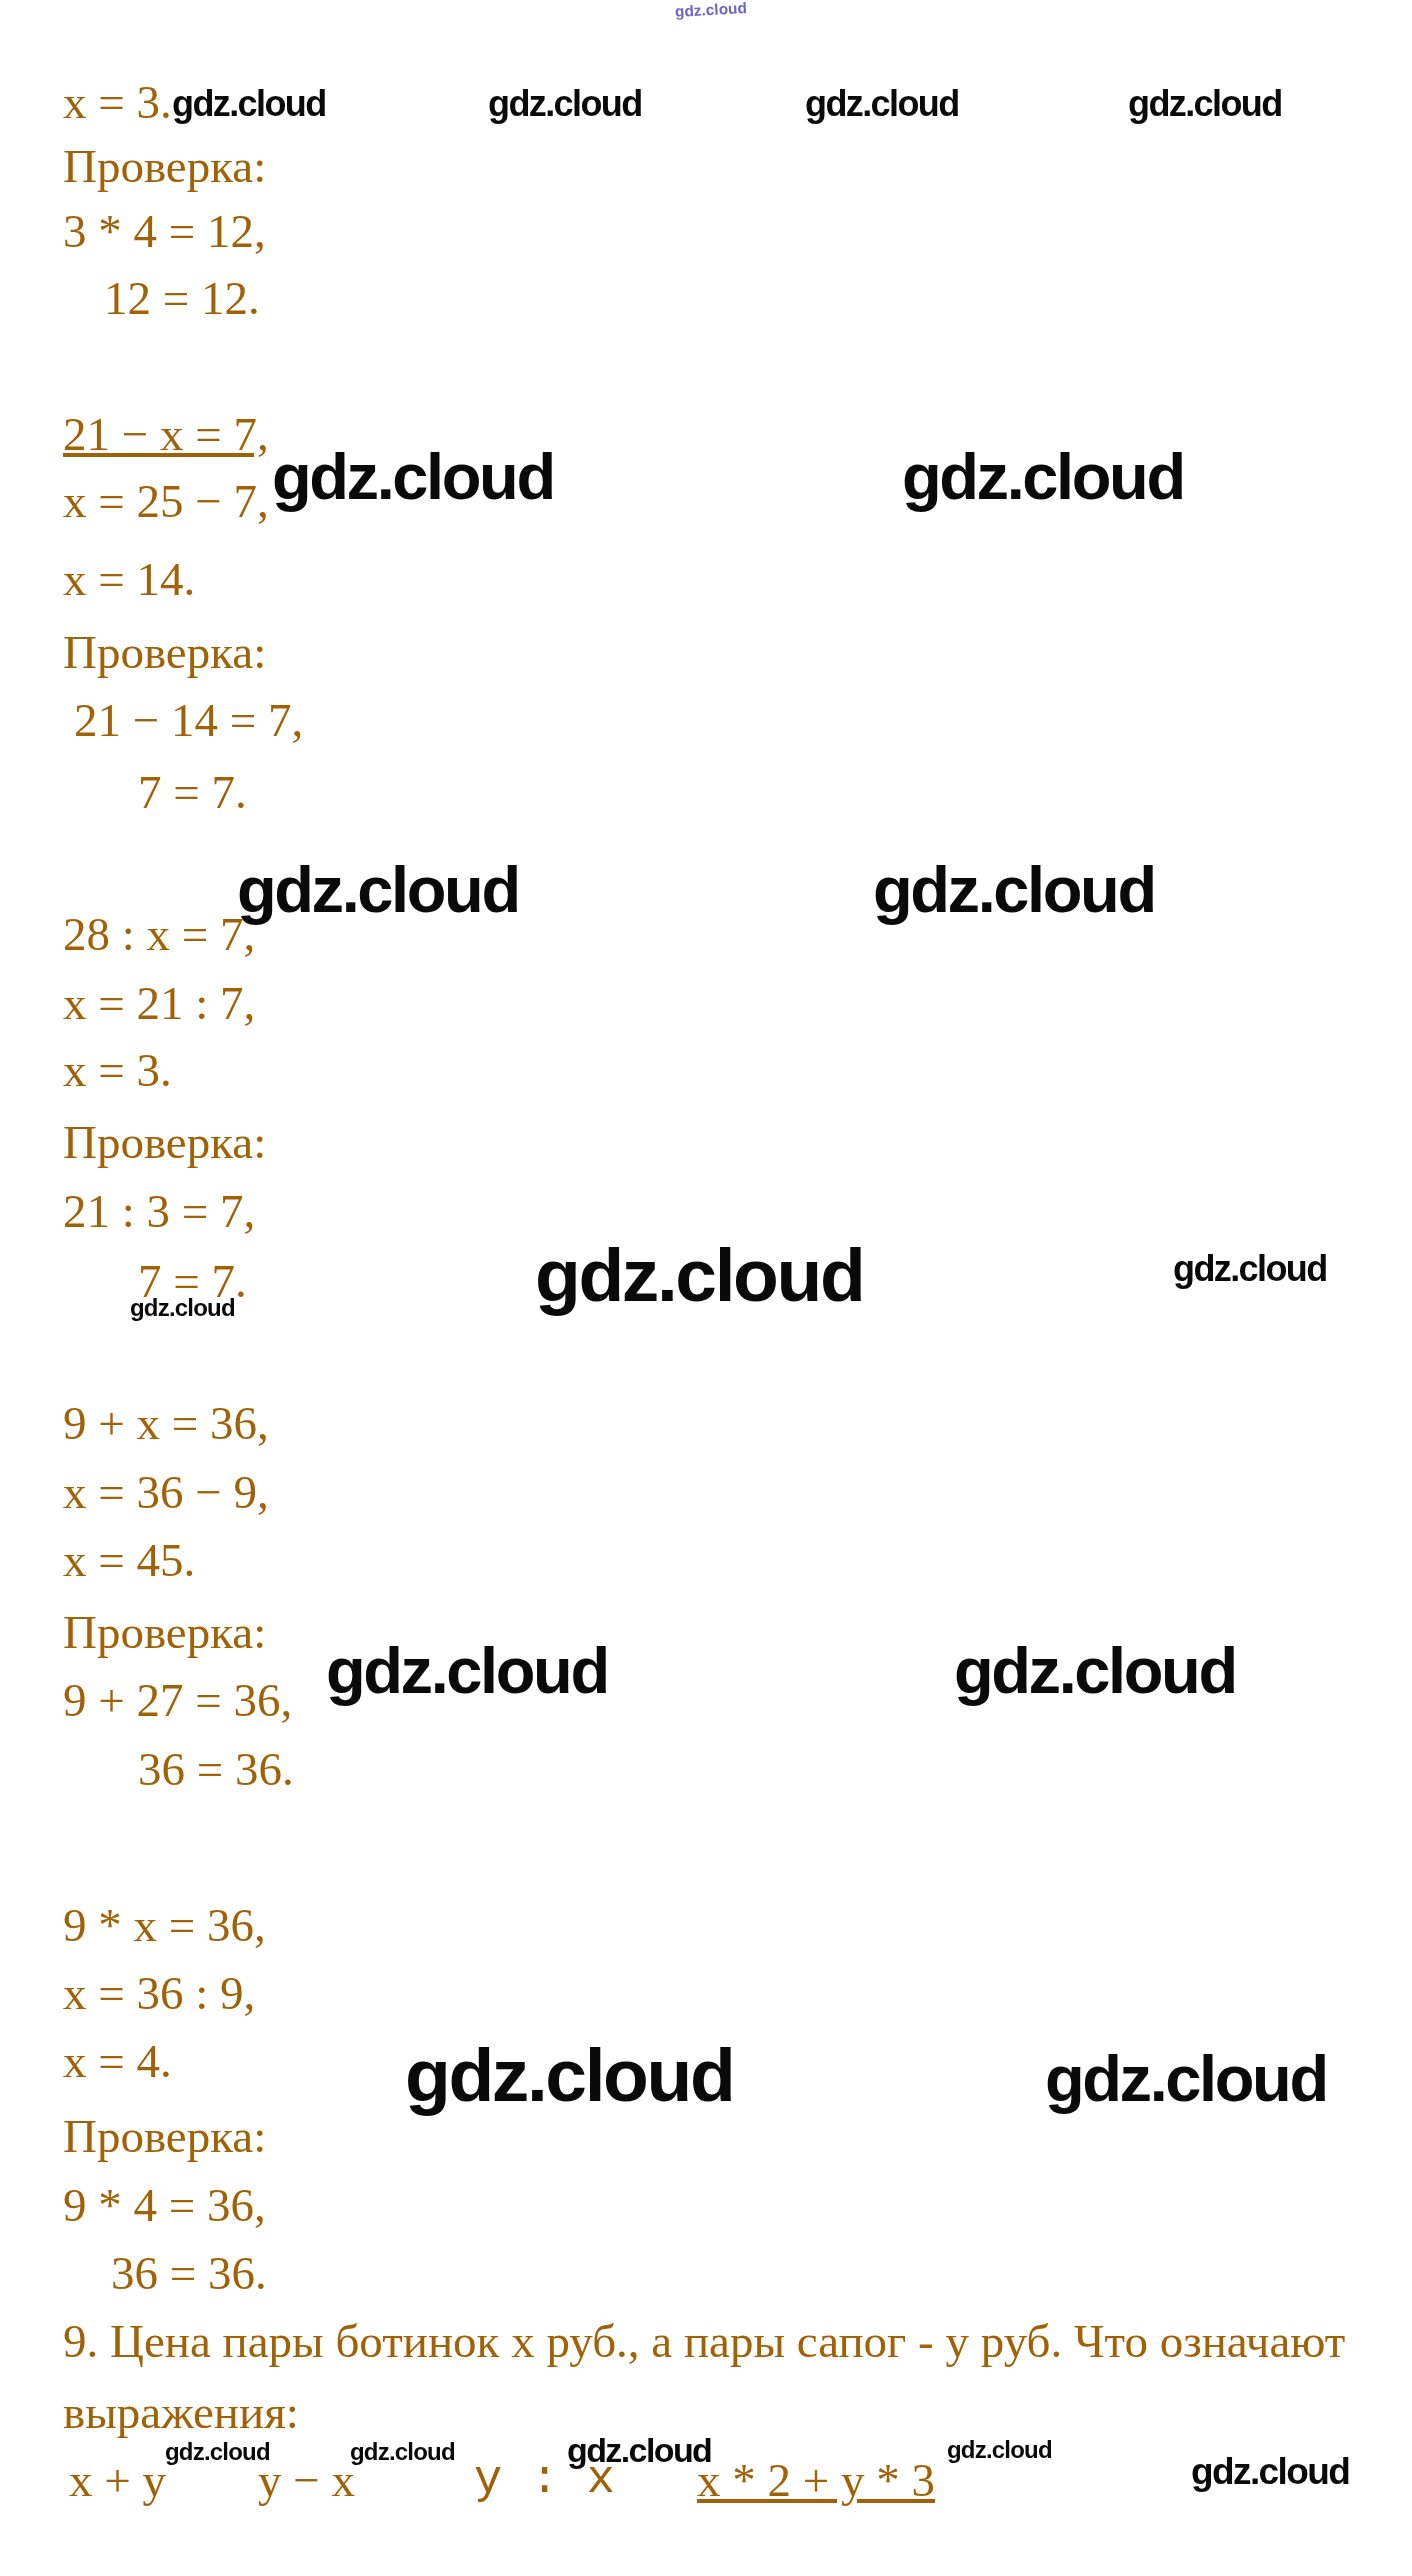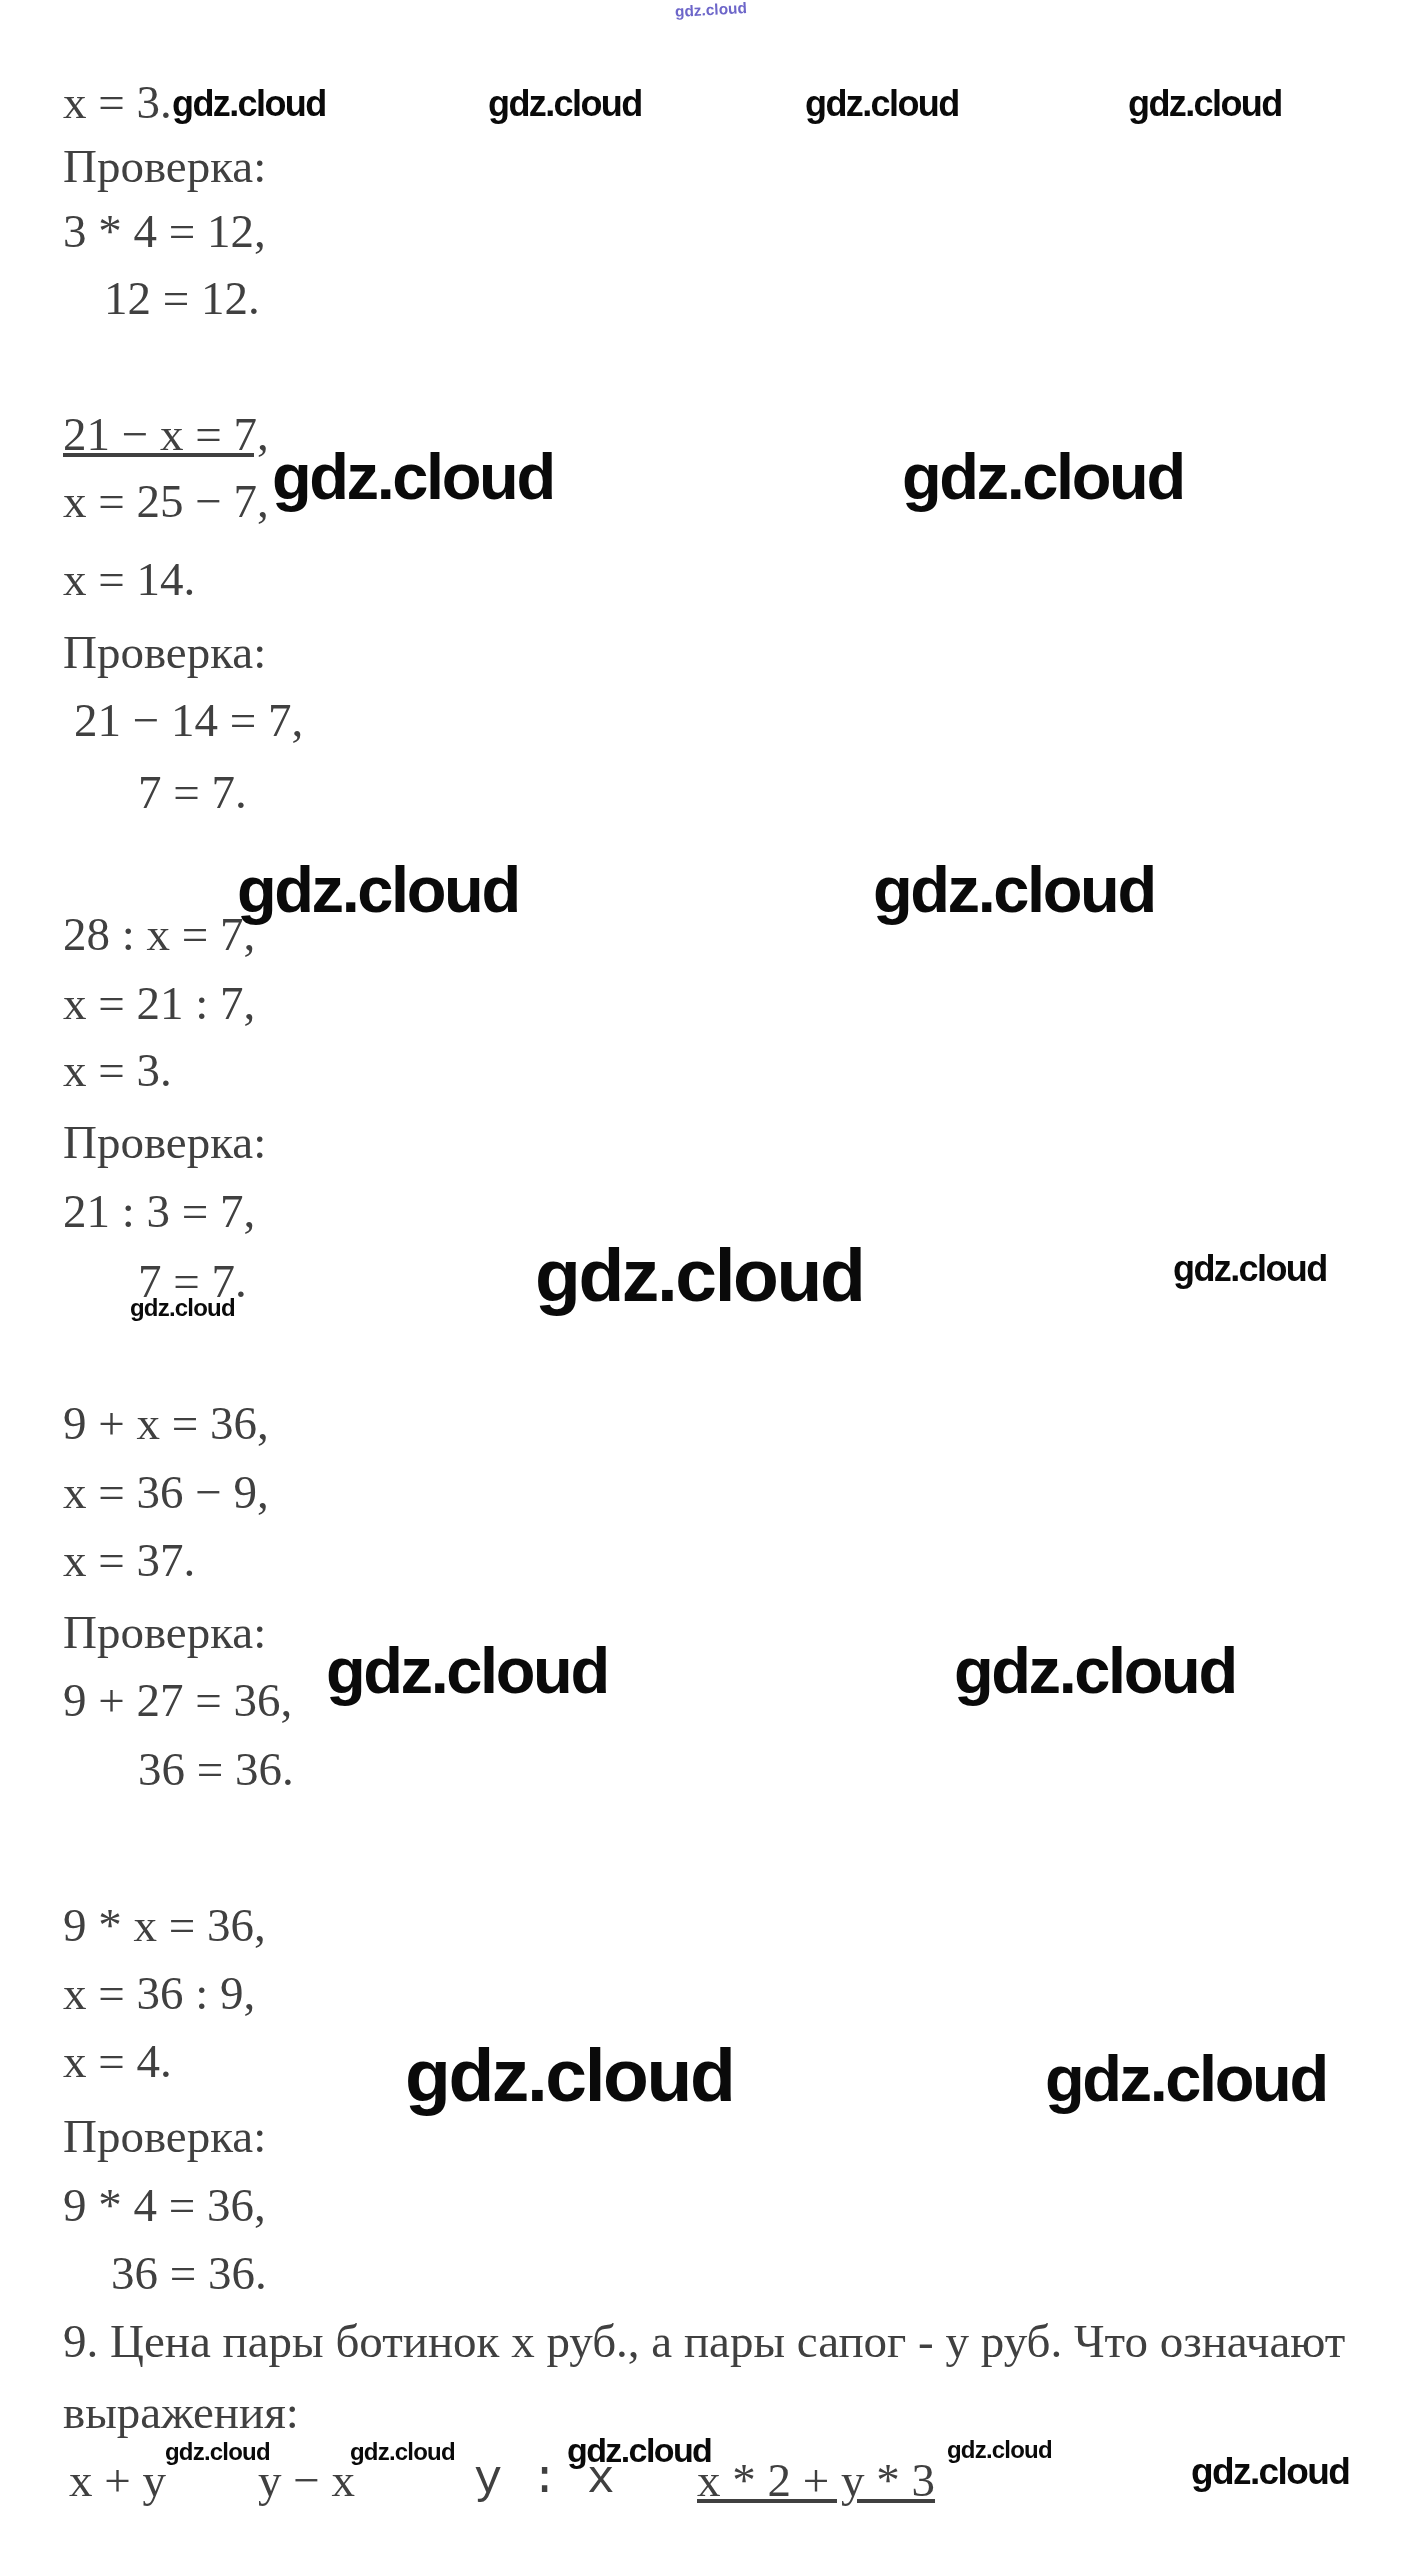--- a/index.html
+++ b/index.html
@@ -8,21 +8,21 @@
     background:#ffffff;
     position:relative;
     overflow:hidden;
     font-family:"Liberation Serif", serif;
   }
   .eq{
     position:absolute;
     font-family:"Liberation Serif", serif;
     font-size:47px;
     line-height:1.15;
-    color:#404040;
+    color:#a16207;
     white-space:nowrap;
   }
   .wm{
     position:absolute;
     font-family:"Liberation Sans", sans-serif;
     font-weight:bold;
     color:#0a0a0a;
     line-height:1;
     white-space:nowrap;
   }
@@ -69,21 +69,21 @@
 <div class="eq" style="left:63px;top:1043px;">x = 3.</div>
 <div class="eq" style="left:63px;top:1115px;">Проверка:</div>
 <div class="eq" style="left:63px;top:1184px;">21 : 3 = 7,</div>
 <div class="eq" style="left:138px;top:1254px;">7 = 7.</div>
 <span class="wm wm-xl" style="left:535px;top:1238px;">gdz.cloud</span>
 <span class="wm wm-md" style="left:1173px;top:1251px;">gdz.cloud</span>
 <span class="wm wm-xs" style="left:130px;top:1296px;">gdz.cloud</span>
 
 <div class="eq" style="left:63px;top:1396px;">9 + x = 36,</div>
 <div class="eq" style="left:63px;top:1465px;text-align:right;">x = 36 − 9,</div>
-<div class="eq" style="left:63px;top:1533px;">x = 37.</div>
+<div class="eq" style="left:63px;top:1533px;">x = 45.</div>
 <div class="eq" style="left:63px;top:1605px;">Проверка:</div>
 <span class="wm wm-lg" style="left:326px;top:1638px;">gdz.cloud</span>
 <span class="wm wm-lg" style="left:954px;top:1638px;">gdz.cloud</span>
 <div class="eq" style="left:63px;top:1673px;">9 + 27 = 36,</div>
 <div class="eq" style="left:138px;top:1742px;">36 = 36.</div>
 
 <div class="eq" style="left:63px;top:1898px;">9 * x = 36,</div>
 <div class="eq" style="left:63px;top:1966px;">x = 36 : 9,</div>
 <div class="eq" style="left:63px;top:2034px;">x = 4.</div>
 <span class="wm wm-xl" style="left:405px;top:2038px;">gdz.cloud</span>

